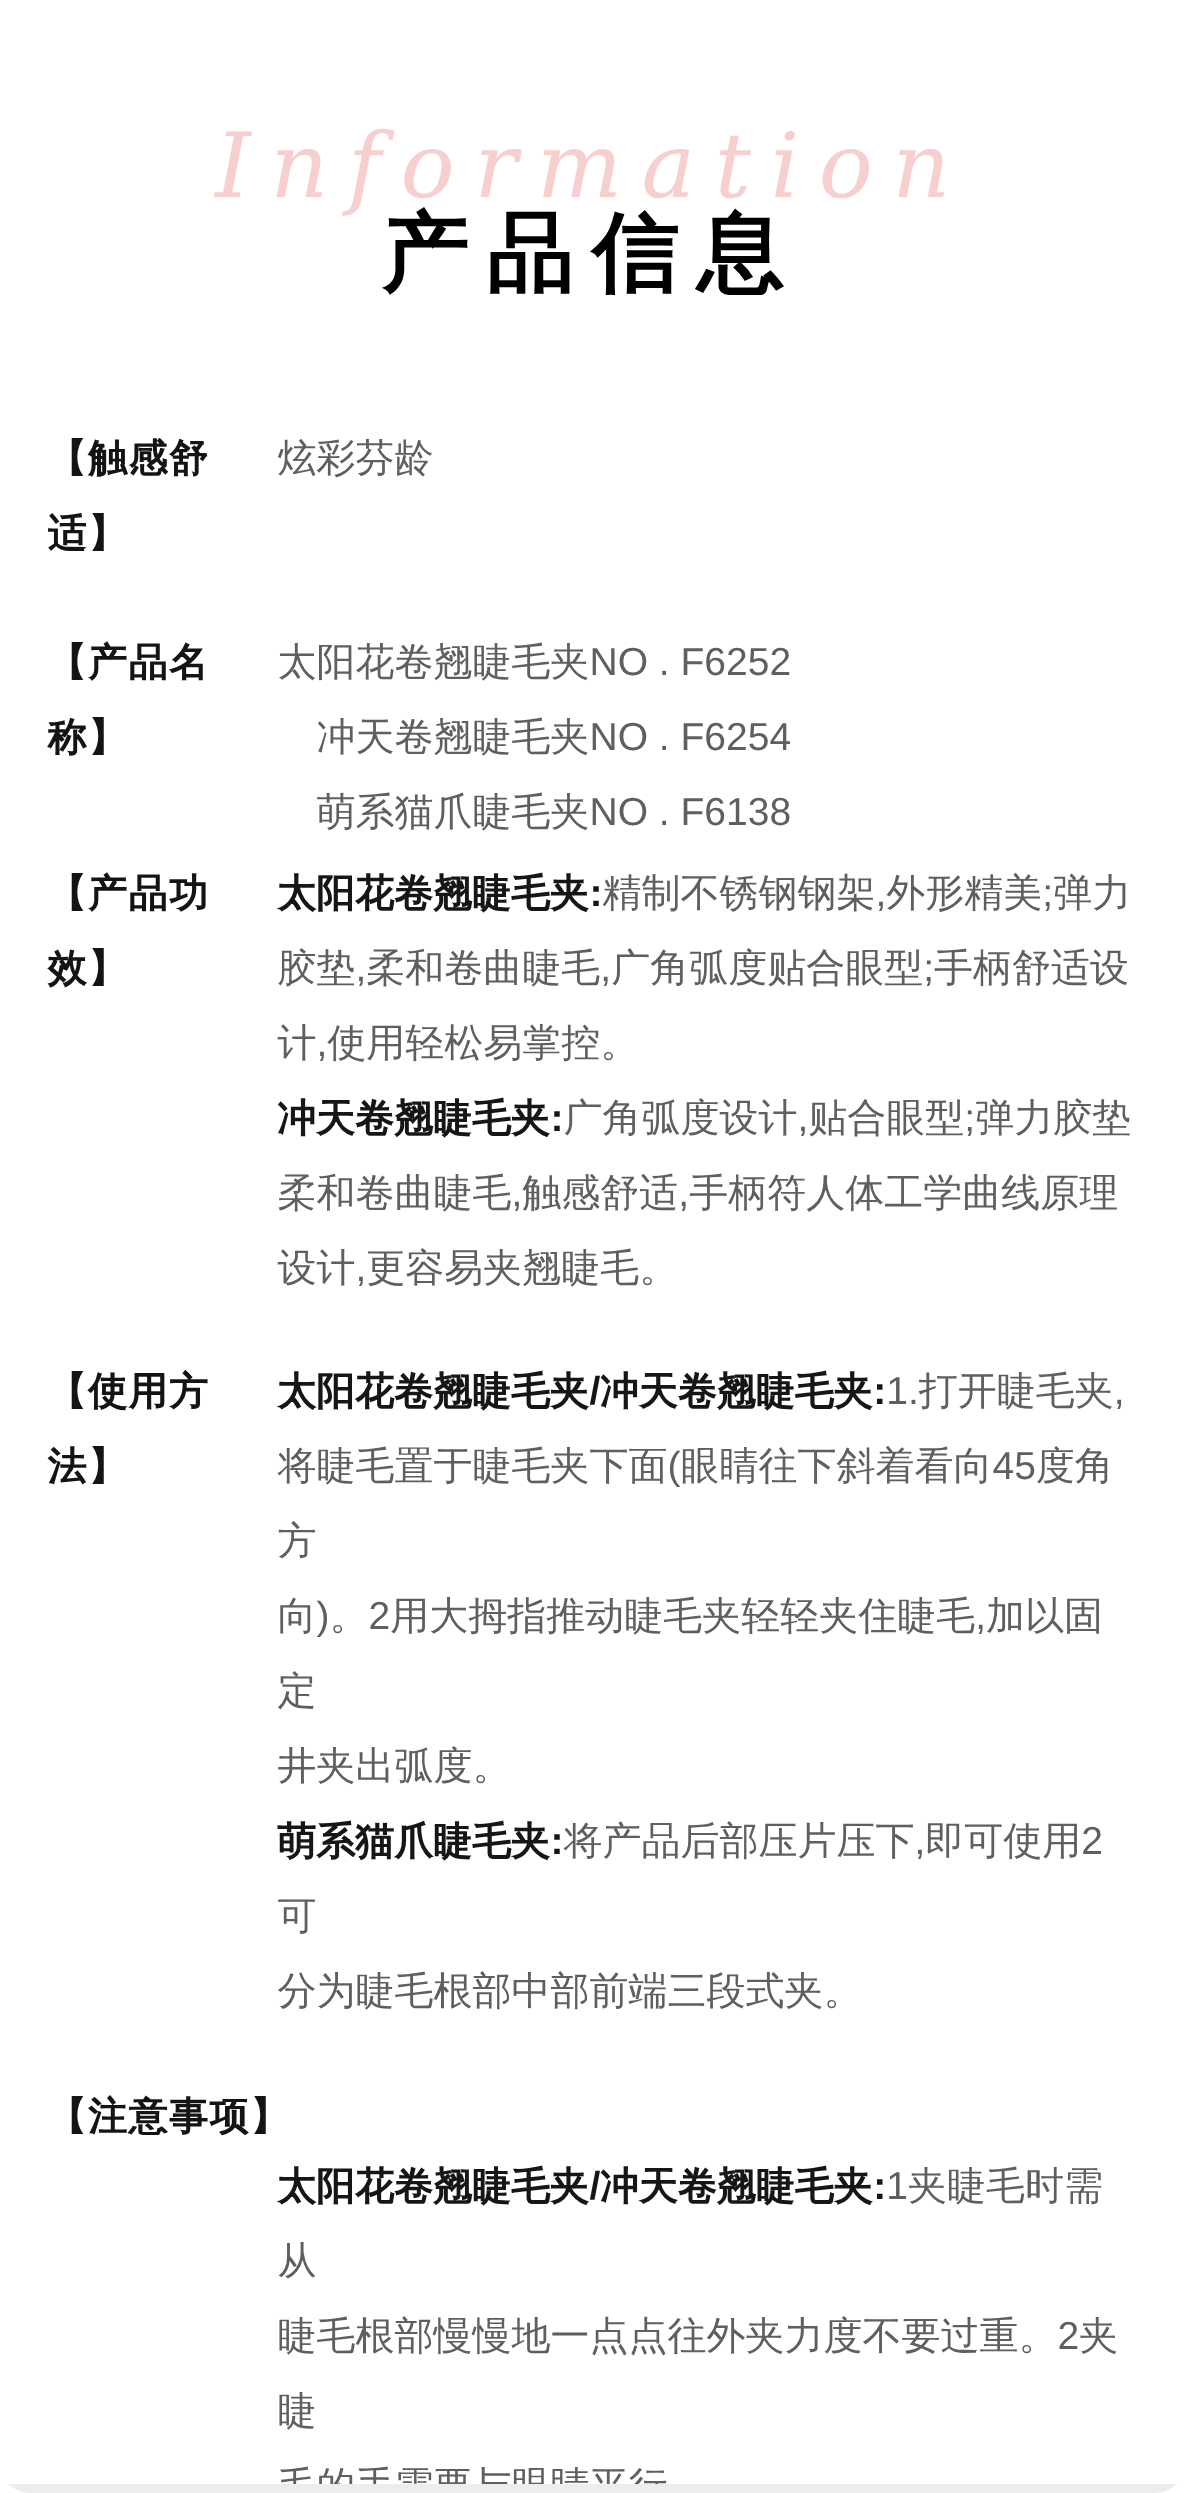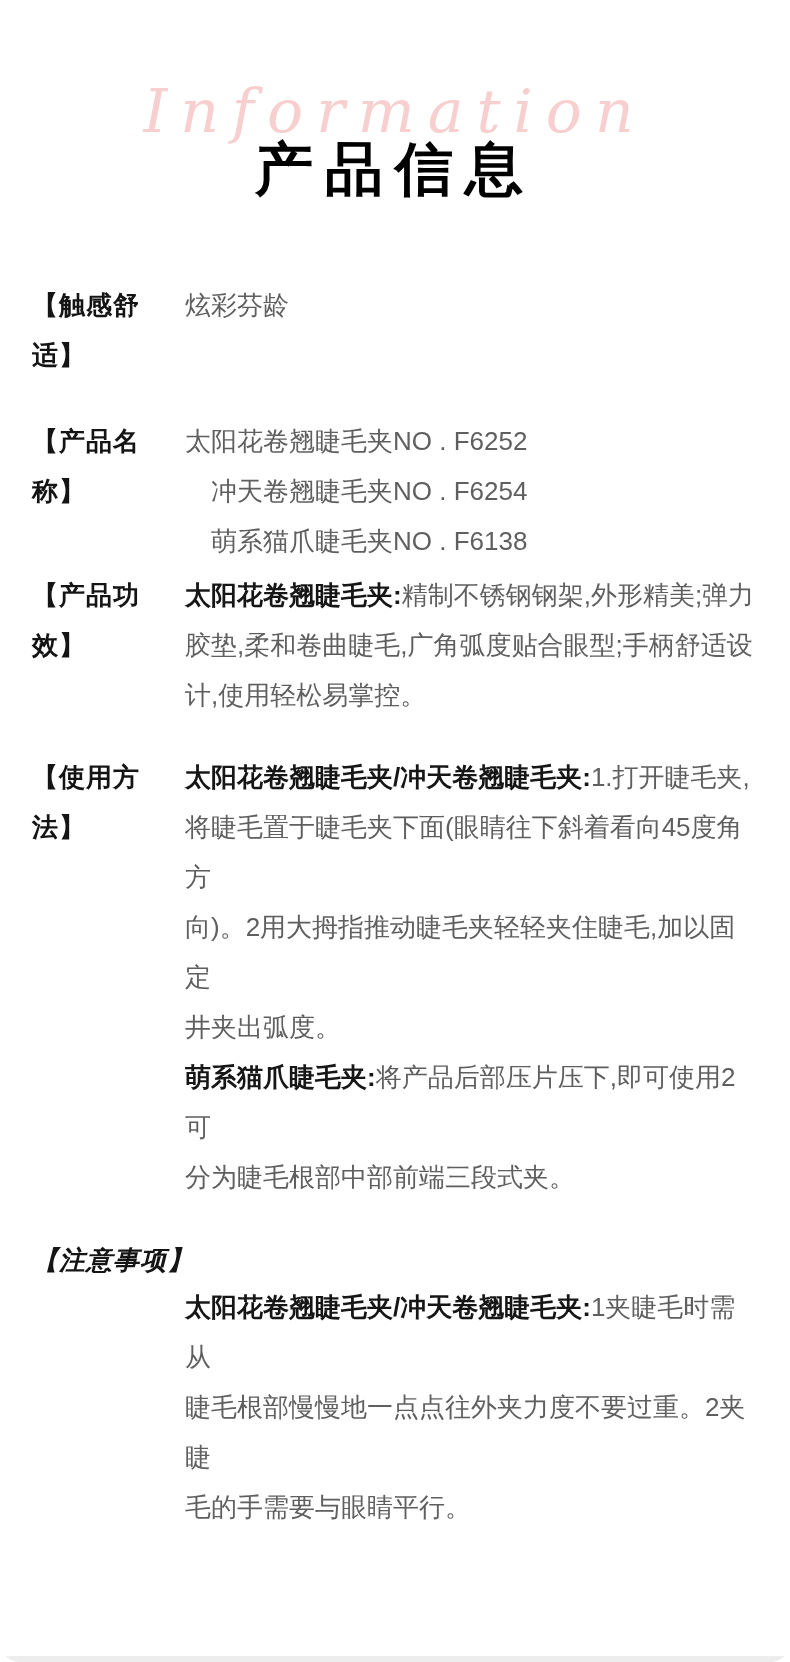--- a/index.html
+++ b/index.html
@@ -50,21 +50,21 @@
   }
   .para { margin: 0; white-space: pre-line; }
   .head { font-weight: bold; color: #161616; }
   .name-line { white-space: nowrap; }
   .name-line.indent { padding-left: 26px; }
   .s-brand  { margin-top: 78px; }
   .s-name   { margin-top: 36px; }
   .s-effect { margin-top: 4px; }
   .s-usage  { margin-top: 32px; }
   .s-notice { margin-top: 36px; }
-  .s-notice .label { width: auto; line-height: 44px; display: block; font-style: italic; }
+  .s-notice .label { width: auto; line-height: 44px; display: block; }
   .s-notice .content { margin-left: 153px; }
   .bottom-strip {
     position: absolute;
     left: 0; right: 0; bottom: 0;
     height: 6px;
     background: #ededed;
   }
 </style>
 </head>
 <body>
@@ -89,20 +89,23 @@
       <div class="name-line indent">萌系猫爪睫毛夹NO . F6138</div>
     </div>
   </div>
 
   <div class="section row s-effect">
     <div class="label">【产品功效】</div>
     <div class="content">
       <p class="para"><b class="head">太阳花卷翘睫毛夹:</b><span>精制不锈钢钢架,外形精美;弹力
 胶垫,柔和卷曲睫毛,广角弧度贴合眼型;手柄舒适设
 计,使用轻松易掌控。</span></p>
+      <p class="para"><b class="head">冲天卷翘睫毛夹:</b><span>广角弧度设计,贴合眼型;弹力胶垫
+柔和卷曲睫毛,触感舒适,手柄符人体工学曲线原理
+设计,更容易夹翘睫毛。</span></p>
     </div>
   </div>
 
   <div class="section row s-usage">
     <div class="label">【使用方法】</div>
     <div class="content">
       <p class="para"><b class="head">太阳花卷翘睫毛夹/冲天卷翘睫毛夹:</b><span>1.打开睫毛夹,
 将睫毛置于睫毛夹下面(眼睛往下斜着看向45度角方
 向)。2用大拇指推动睫毛夹轻轻夹住睫毛,加以固定
 井夹出弧度。</span></p>

